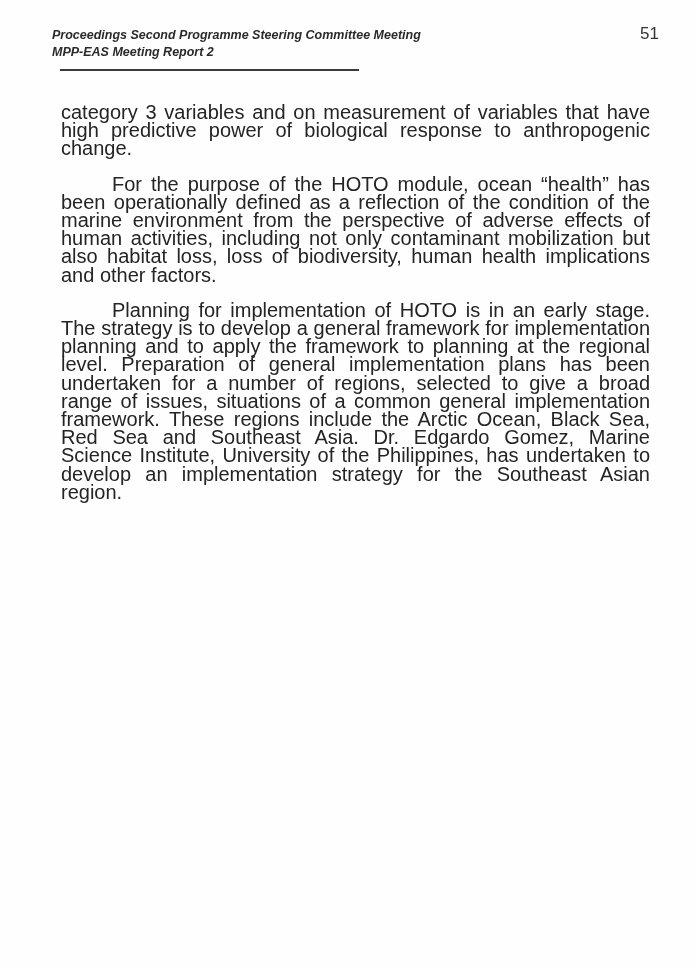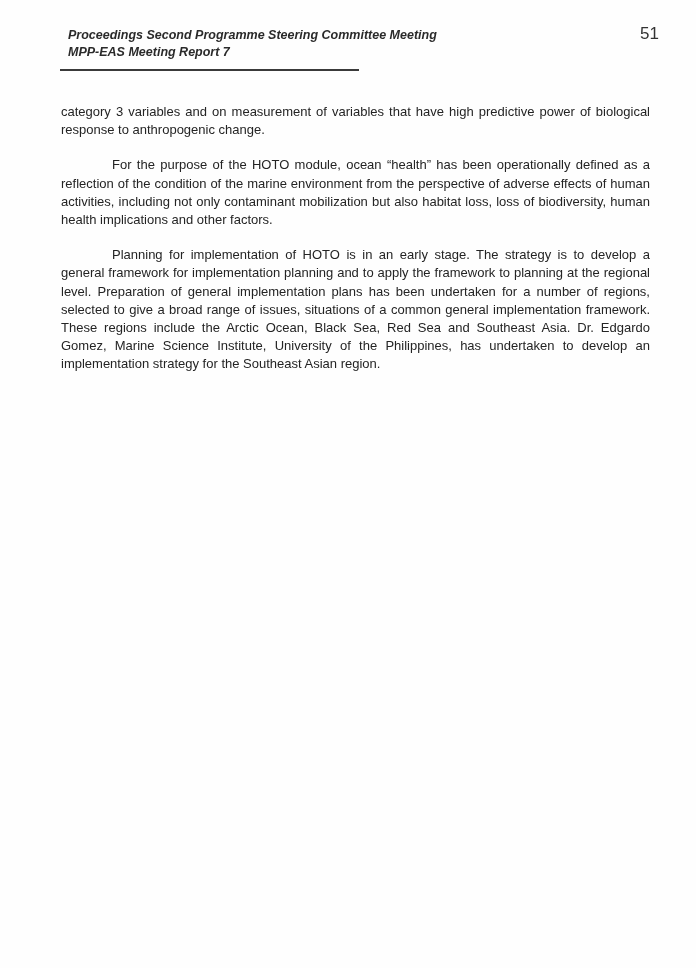--- a/index.html
+++ b/index.html
@@ -16,21 +16,21 @@
     color: #1e1e1e;
   }
   .page {
     position: absolute;
     left: 0; top: 0;
     width: 696px; height: 968px;
     background: #fefefe;
   }
   .header {
     position: absolute;
-    left: 68px;
+    left: 52px;
     top: 27px;
     width: 600px;
   }
   .header-line {
     font-style: italic;
     font-weight: bold;
     font-size: 12.5px;
     line-height: 17px;
     color: #2a2a2a;
     white-space: nowrap;
@@ -50,38 +50,38 @@
     height: 1.5px;
     background: #3a3a3a;
   }
   .body {
     position: absolute;
     left: 61px;
     top: 103px;
     width: 598px;
   }
   .para {
-    font-size: 13px;
+    font-size: 20px;
     line-height: 18.2px;
     text-align: justify;
     margin: 0 9px 17px 0;
     color: #242424;
   }
   .para.indent {
     text-indent: 51px;
   }
 </style>
 </head>
 <body>
 
 <div class="page">
 
   <div class="header">
     <div class="header-line">Proceedings Second Programme Steering Committee Meeting</div>
-    <div class="header-line">MPP-EAS Meeting Report 7</div>
+    <div class="header-line">MPP-EAS Meeting Report 2</div>
   </div>
 
   <div class="page-number">51</div>
 
   <div class="header-rule"></div>
 
   <div class="body">
     <p class="para">category 3 variables and on measurement of variables that have high predictive power of biological response to anthropogenic change.</p>
     <p class="para indent">For the purpose of the HOTO module, ocean “health” has been operationally defined as a reflection of the condition of the marine environment from the perspective of adverse effects of human activities, including not only contaminant mobilization but also habitat loss, loss of biodiversity, human health implications and other factors.</p>
     <p class="para indent">Planning for implementation of HOTO is in an early stage.  The strategy is to develop a general framework for implementation planning and to apply the framework to planning at the regional level.  Preparation of general implementation plans has been undertaken for a number of regions, selected to give a broad range of issues, situations of a common general implementation framework.  These regions include the Arctic Ocean, Black Sea, Red Sea and Southeast Asia.  Dr. Edgardo Gomez, Marine Science Institute, University of the Philippines, has undertaken to develop an implementation strategy for the Southeast Asian region.</p>

